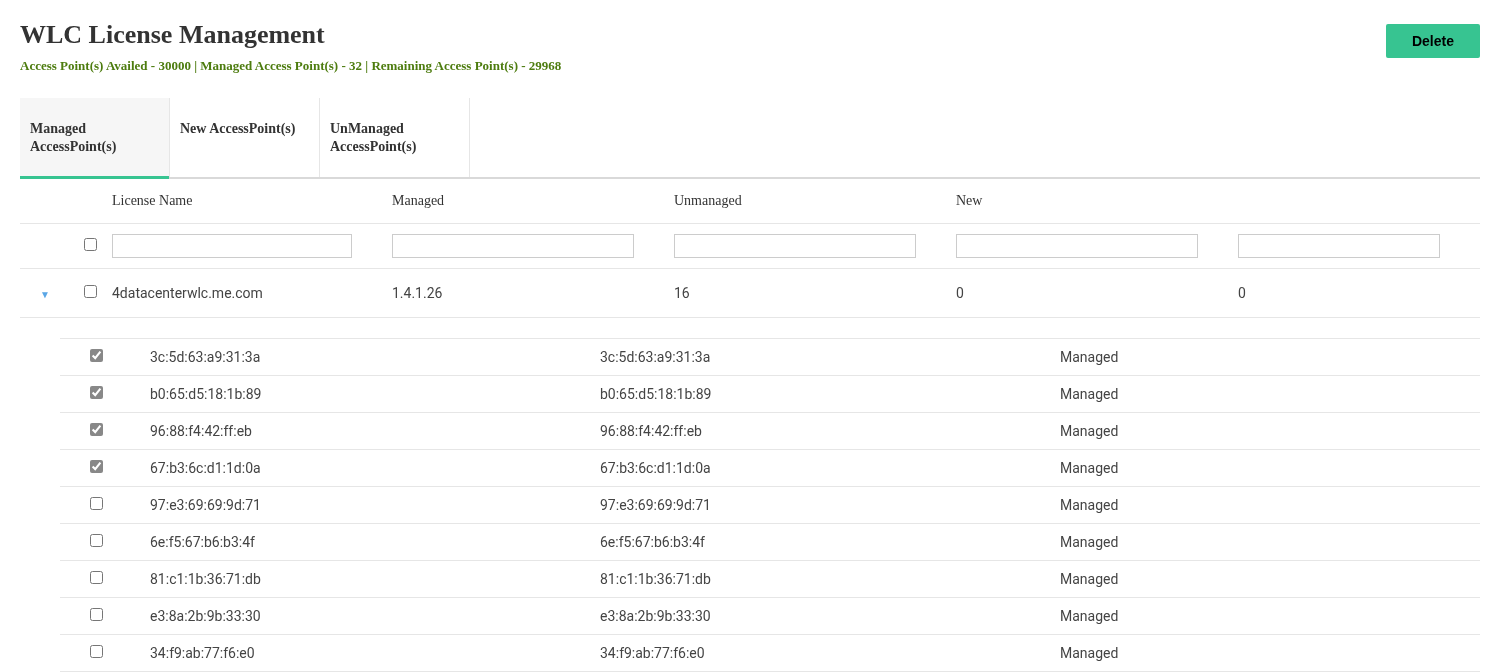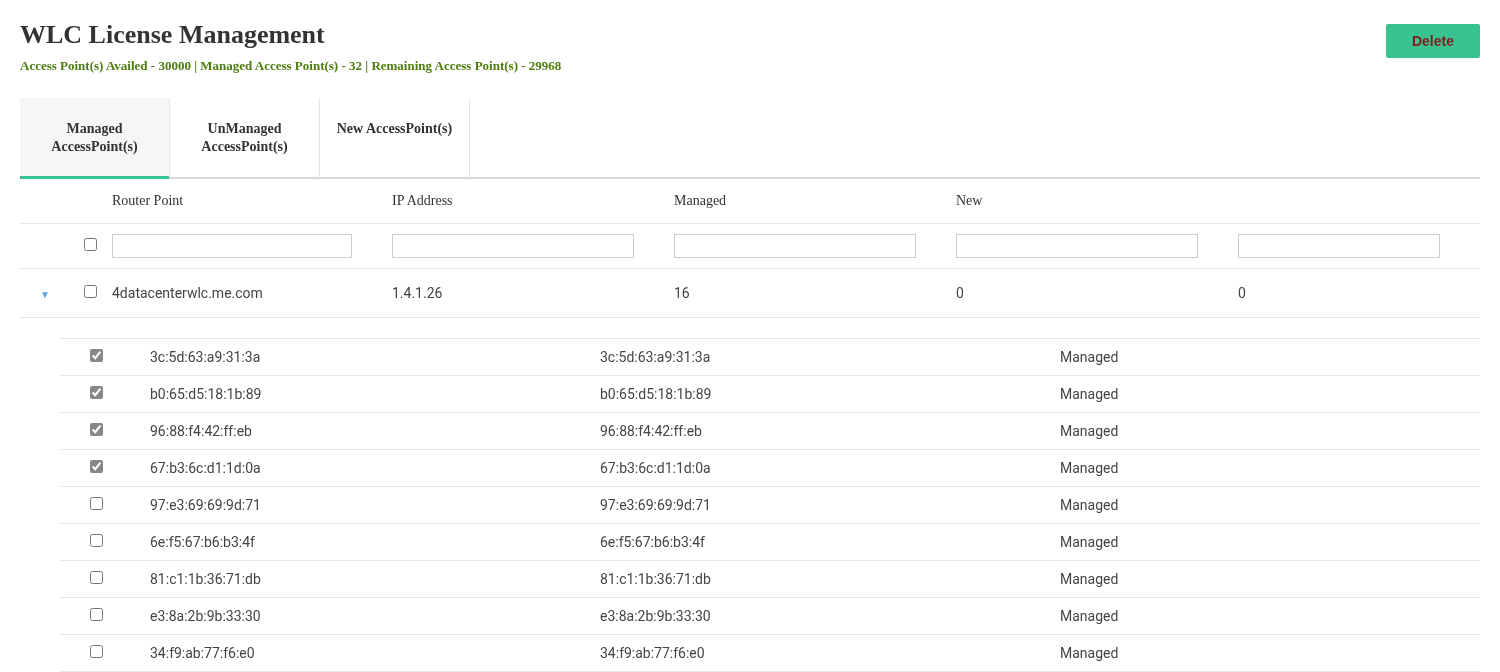--- a/index.html
+++ b/index.html
@@ -31,37 +31,37 @@
     color: #4d7c0f;
     margin-bottom: 24px;
   }
   .action-buttons {
     display: flex;
     gap: 10px;
     margin-top: 4px;
   }
   .btn {
     background: #37c491;
-    color: #7f1d1d;
+    color: #000000;
     border: none;
     padding: 9px 26px;
     font-size: 14px;
     font-weight: 600;
     cursor: pointer;
     border-radius: 2px;
   }
   .tabs {
     display: flex;
     border-bottom: 2px solid #d9d9d9;
     margin-bottom: 0;
   }
   .tab {
     width: 150px;
     padding: 22px 10px;
-    text-align: center;
+    text-align: left;
     font-family: Georgia, "Times New Roman", serif;
     font-size: 14px;
     font-weight: 600;
     color: #333;
     line-height: 1.25;
     border-right: 1px solid #e6e6e6;
     cursor: pointer;
     position: relative;
   }
   .tab.active {
@@ -150,30 +150,30 @@
     <h1 class="page-title">WLC License Management</h1>
     <div class="subtitle">Access Point(s) Availed - 30000 | Managed Access Point(s) - 32 | Remaining Access Point(s) - 29968</div>
   </div>
   <div class="action-buttons">
     <button class="btn">Delete</button>
   </div>
 </div>
 
 <div class="tabs">
   <div class="tab active">Managed AccessPoint(s)</div>
+  <div class="tab">New AccessPoint(s)</div>
   <div class="tab">UnManaged AccessPoint(s)</div>
-  <div class="tab">New AccessPoint(s)</div>
 </div>
 
 <div class="main-table-header">
   <div class="col-expand"></div>
   <div class="col-check"></div>
-  <div class="col-router">Router Point</div>
-  <div class="col-ip">IP Address</div>
+  <div class="col-router">License Name</div>
   <div class="col-managed">Managed</div>
+  <div class="col-unmanaged">Unmanaged</div>
   <div class="col-new">New</div>
 </div>
 
 <div class="filter-row">
   <div class="col-expand"></div>
   <div class="col-check"><input type="checkbox" style=""></div>
   <div class="col-router"><input type="text" style=""></div>
   <div class="col-ip"><input type="text" style=""></div>
   <div class="col-managed"><input type="text" style=""></div>
   <div class="col-unmanaged"><input type="text" style=""></div>

